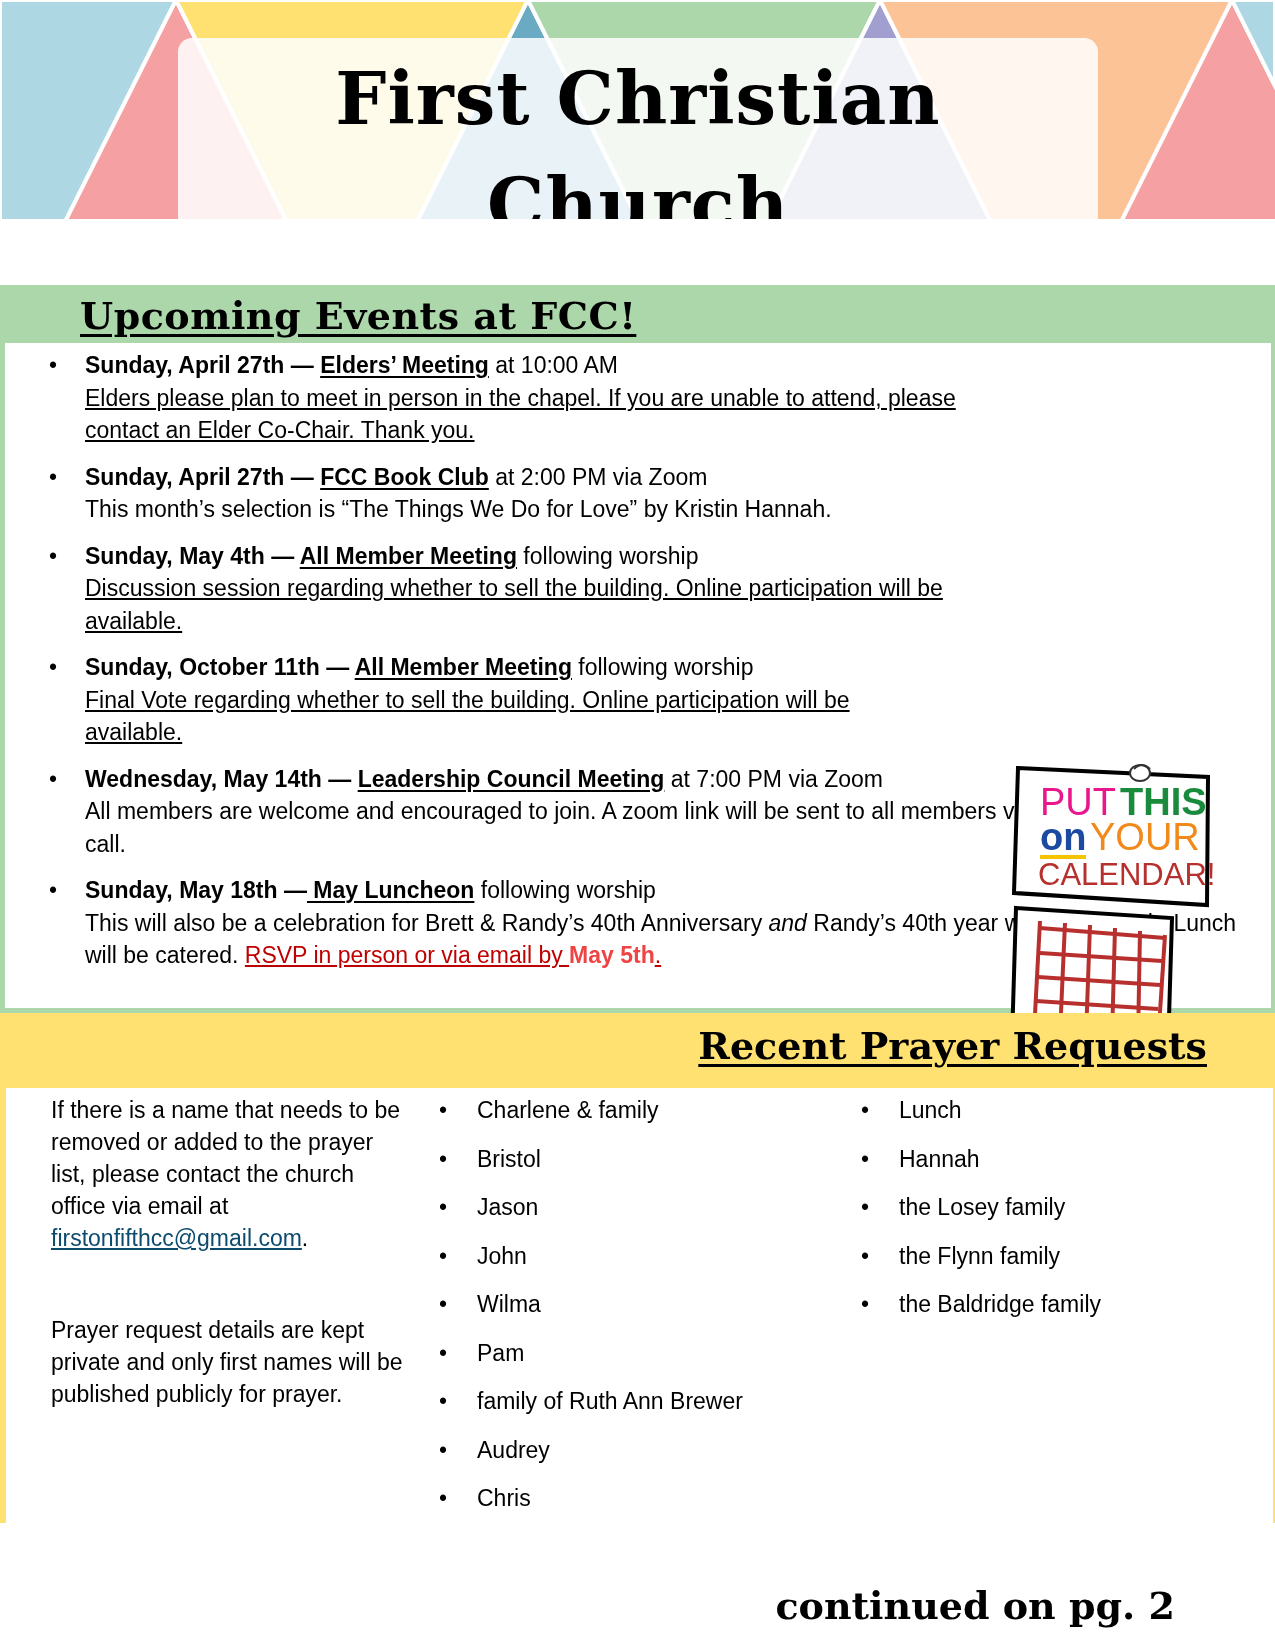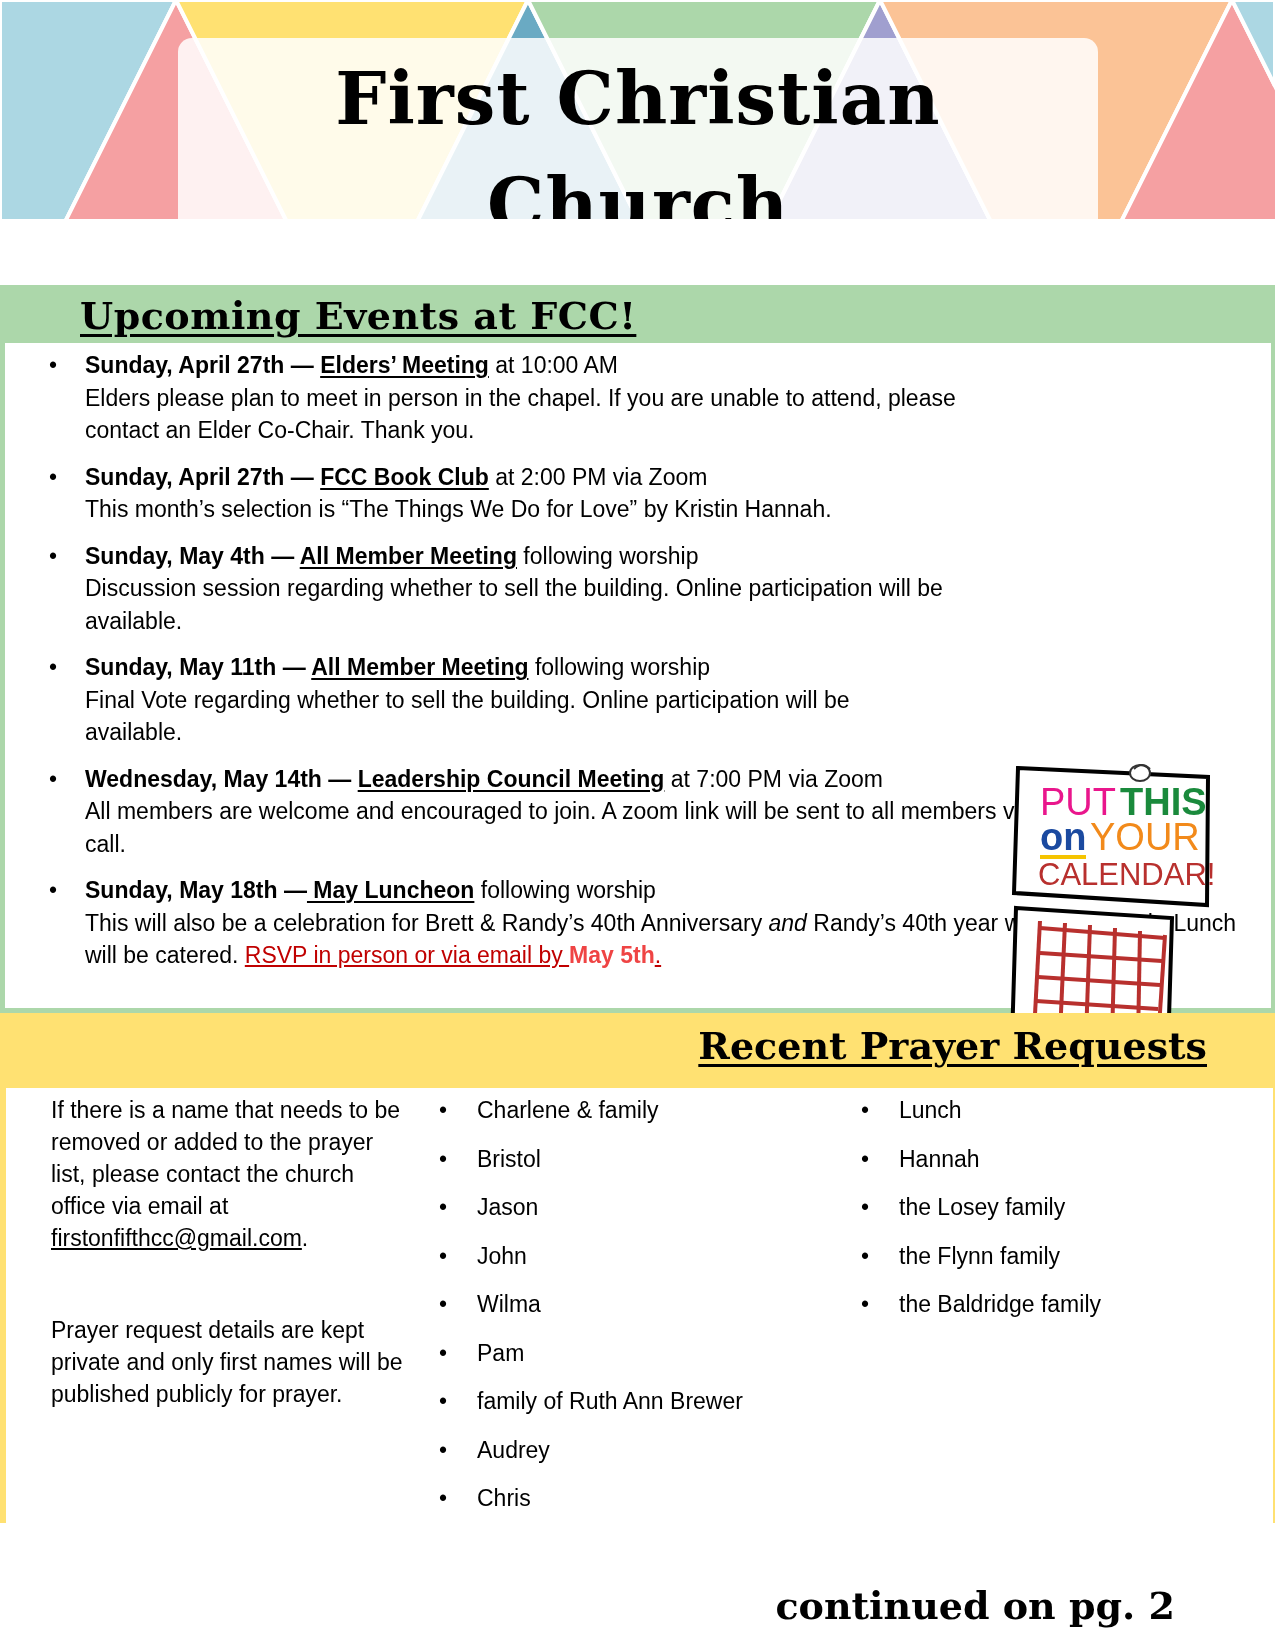--- a/index.html
+++ b/index.html
@@ -22,37 +22,37 @@
                     text-decoration:underline; text-decoration-thickness:3px; text-underline-offset:5px;
                     letter-spacing:0.5px; }
   #events-body { position:absolute; left:5px; top:58px; width:1266px; height:665px; background:#fff; }
   #events-list { list-style:none; margin:0; padding:0; position:absolute; left:0; top:0; width:1240px; }
   .ev { position:relative; padding-left:80px; font-size:23px; line-height:32.5px; margin-bottom:14px; }
   .ev:first-child { margin-top:6px; }
   .ev .bullet { position:absolute; left:44px; top:0; font-size:23px; }
   .ev .head b { font-weight:bold; }
   .ev .head u { font-weight:bold; text-decoration:underline; text-decoration-thickness:2px; text-underline-offset:3px; }
   .ev .desc { display:block; }
-  .w-narrow .desc { max-width:880px; }
+  .w-narrow .desc { max-width:880px;text-decoration:underline; }
   .red { color:#c00000;text-decoration:underline; }
   .red-bold { color:#ef4444; font-weight:bold; }
 
   
   #cal-art { position:absolute; left:1005px; top:420px; width:215px; height:290px; }
 
   
   #prayer { position:absolute; left:0; top:1013px; width:1275px; height:510px; background:#ffe172; }
   #prayer-heading { position:absolute; right:68px; top:10px; margin:0;
                     font-family:"DejaVu Serif", serif; font-weight:bold; font-size:38px;
                     text-decoration:underline; text-decoration-thickness:3px; text-underline-offset:5px; }
   #prayer-body { position:absolute; left:6px; top:75px; width:1267px; height:475px; background:#fff; }
   #prayer-note { position:absolute; left:45px; top:6px; width:360px; font-size:23px; line-height:32px; }
   #prayer-note p { margin:0; }
   #prayer-note p + p { margin-top:60px; }
-  #prayer-note a { color:#000000; }
+  #prayer-note a { color:#0c4a6e; }
   .plist { list-style:none; margin:0; padding:0; position:absolute; top:6px; }
   .plist li { position:relative; padding-left:38px; font-size:23px; line-height:32px; margin-bottom:16.5px; }
   .plist li .bullet { position:absolute; left:0; top:0; }
   #plist-a { left:433px; }
   #plist-b { left:855px; }
 
   
   #continued { position:absolute; right:100px; top:1583px; margin:0;
                font-family:"DejaVu Serif", serif; font-size:38px; font-weight:bold; letter-spacing:0px; }
 </style>
@@ -94,21 +94,21 @@
         <span class="head"><b>Sunday, April 27th — </b><u>FCC Book Club</u><span> at 2:00 PM via Zoom</span></span>
         <span class="desc">This month’s selection is “The Things We Do for Love” by Kristin Hannah.</span>
       </li>
       <li class="ev w-narrow">
         <span class="bullet">•</span>
         <span class="head"><b>Sunday, May 4th — </b><u>All Member Meeting</u><span> following worship</span></span>
         <span class="desc">Discussion session regarding whether to sell the building. Online participation will be available.</span>
       </li>
       <li class="ev w-narrow">
         <span class="bullet">•</span>
-        <span class="head"><b>Sunday, May 11th — </b><u>All Member Meeting</u><span> following worship</span></span>
+        <span class="head"><b>Sunday, October 11th — </b><u>All Member Meeting</u><span> following worship</span></span>
         <span class="desc" style="max-width:820px">Final Vote regarding whether to sell the building. Online participation will be available.</span>
       </li>
       <li class="ev">
         <span class="bullet">•</span>
         <span class="head"><b>Wednesday, May 14th — </b><u>Leadership Council Meeting</u><span> at 7:00 PM via Zoom</span></span>
         <span class="desc">All members are welcome and encouraged to join. A zoom link will be sent to all members via email prior to the call.</span>
       </li>
       <li class="ev">
         <span class="bullet">•</span>
         <span class="head"><b>Sunday, May 18th —</b><u> May Luncheon</u><span> following worship</span></span>

